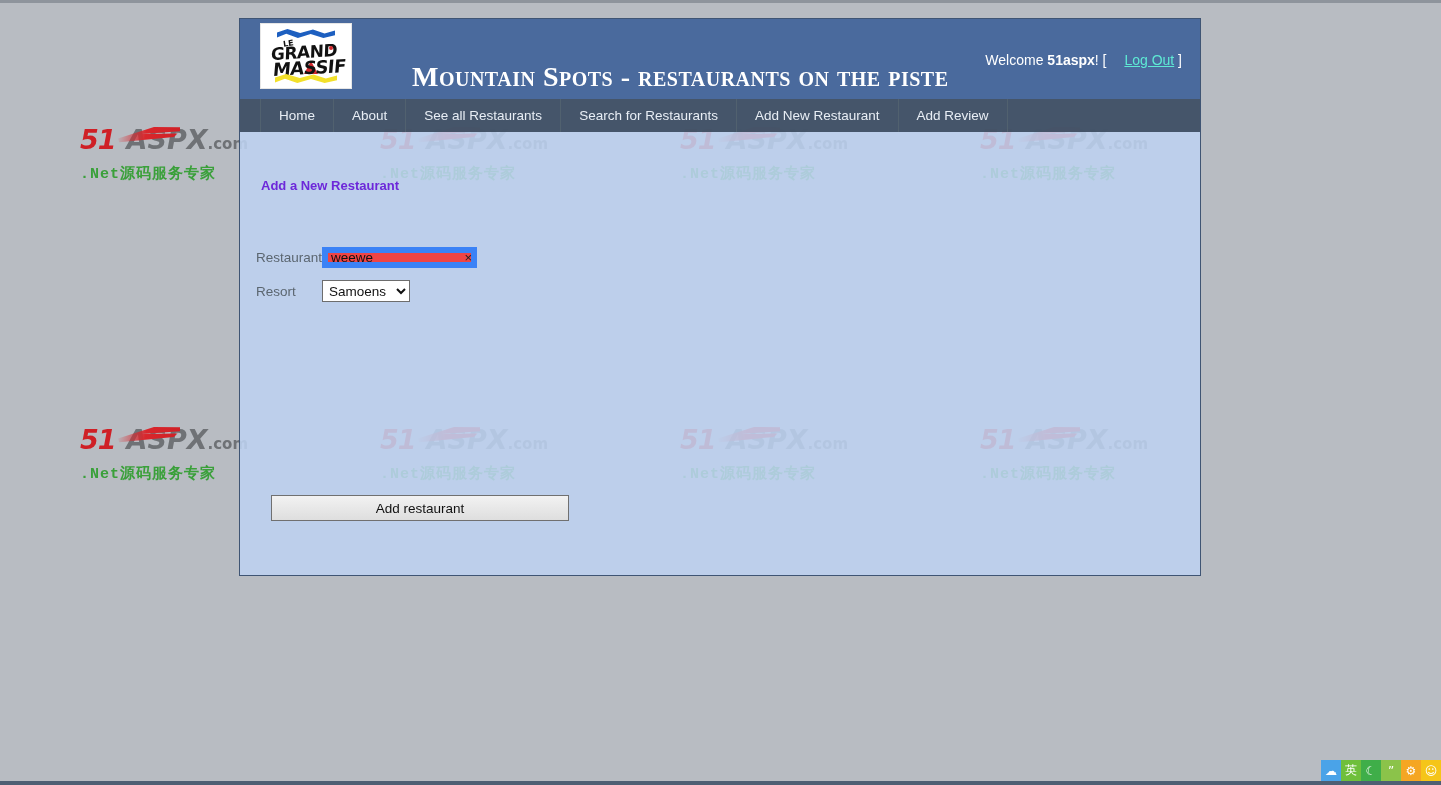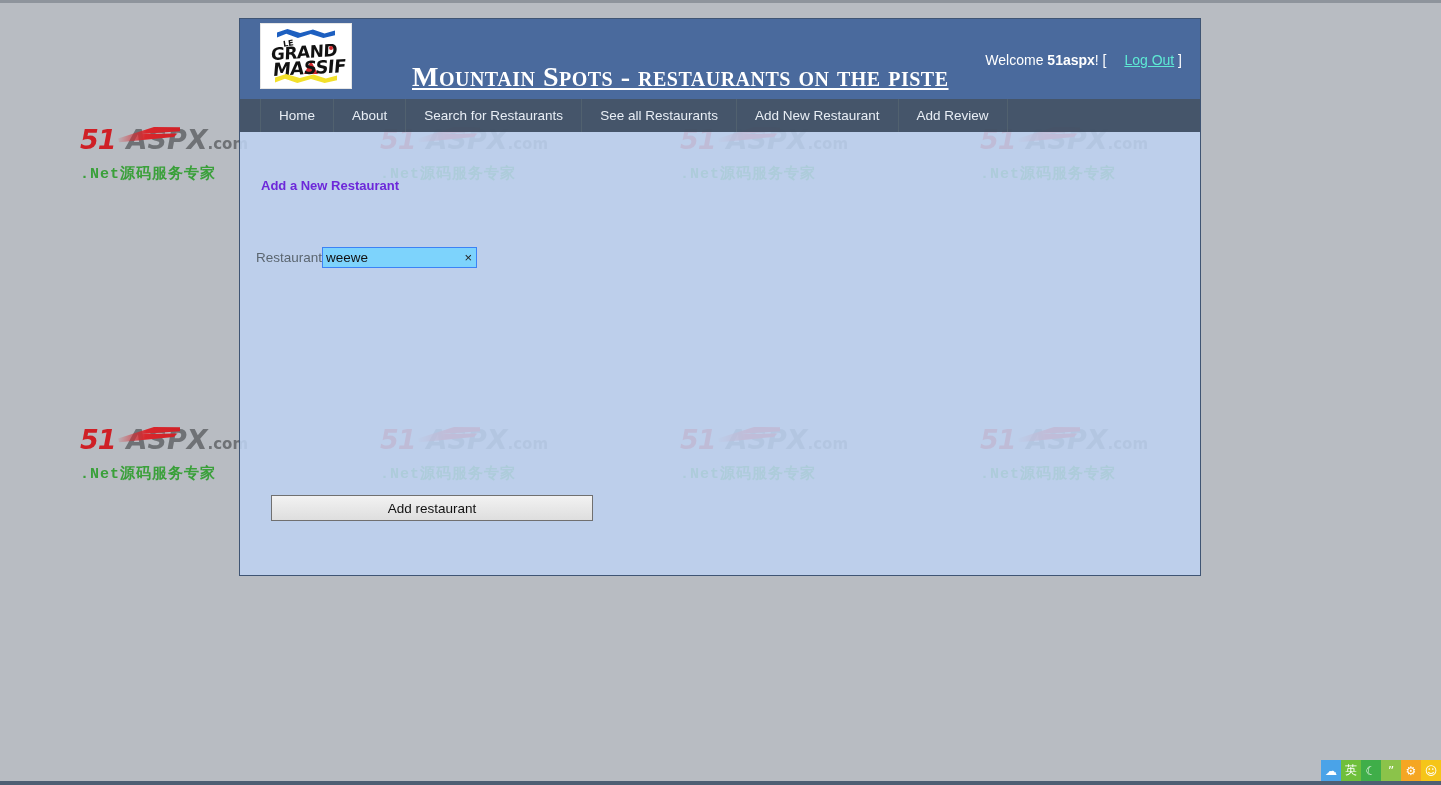--- a/index.html
+++ b/index.html
@@ -107,21 +107,20 @@
   }
   .site-title {
     color: #ffffff;
     font-family: "Liberation Serif", serif;
     font-variant: small-caps;
     font-weight: bold;
     font-size: 28px;
     letter-spacing: .5px;
     margin: 42px 0 0 60px;
     white-space: nowrap;
-    text-decoration: underline;
   }
   .welcome {
     position: absolute; right: 18px; top: 33px;
     color: #ffffff; font-size: 14px; white-space: nowrap;
   }
   .welcome b { font-weight: bold; }
   .welcome a { color: #5eead4; text-decoration: underline; margin-left: 14px; }
 
   .navbar {
     position: relative;
@@ -149,21 +148,21 @@
     font-size: 13px; font-weight: bold; color: #6d28d9;
   }
   .form-rows { position: absolute; left: 16px; top: 108px; }
   .frow { display: flex; align-items: center; height: 34px; }
   .flabel {
     width: 66px; font-size: 13.5px; color: #5b6670; white-space: nowrap;
   }
   .tin-wrap { position: relative; }
   .tin {
     width: 155px; height: 21px;
-    border: 1px solid #3b82f6; background: #7dd3fc;
+    border: 6px solid #3b82f6; background: #ef4444;
     font-size: 13.5px; color: #111; padding: 0 22px 0 3px;
     box-sizing: border-box; outline: none;
     font-family: "Liberation Sans", sans-serif;
   }
   .clear-x {
     position: absolute; right: 5px; top: 50%; transform: translateY(-50%);
     font-size: 13px; color: #222; cursor: pointer; line-height: 1;
   }
   .sel {
     width: 88px; height: 22px;
@@ -180,21 +179,21 @@
   }
   .file-btn {
     height: 20px; padding: 0 7px; margin-left: 2px;
     background: #e4e4e4; border: 1px solid #6f6f6f;
     font-size: 12.5px; color: #111; line-height: 18px;
     box-sizing: border-box; cursor: pointer;
     font-family: "DejaVu Sans", sans-serif;
   }
   .submit-btn {
     position: absolute; left: 31px; top: 363px;
-    width: 322px; height: 26px;
+    width: 298px; height: 26px;
     background: linear-gradient(#f2f2f2, #dedede);
     border: 1px solid #707070;
     font-size: 13.5px; color: #111; cursor: pointer;
     font-family: "Liberation Sans", sans-serif;
   }
 
   
   #tray {
     position: absolute; right: 0; bottom: 4px;
     display: flex; height: 21px;
@@ -262,38 +261,42 @@
           <div class="logo-massif">MASSIF</div>
           <div class="logo-wave-bot"></div>
         </div>
         <div class="site-title">Mountain Spots  - restaurants on the piste</div>
         <div class="welcome"><span>Welcome </span><b>51aspx</b><span>! [ </span><a href="#">Log Out</a><span> ]</span></div>
       </div>
 
       <div class="navbar translucent" id="navbar">
           <div class="nav-item">Home</div>
           <div class="nav-item">About</div>
+          <div class="nav-item">See all Restaurants</div>
           <div class="nav-item">Search for Restaurants</div>
-          <div class="nav-item">See all Restaurants</div>
           <div class="nav-item">Add New Restaurant</div>
           <div class="nav-item">Add Review</div>
         </div>
 
       <div class="body-area">
         <div class="form-title">Add a New Restaurant</div>
 
         <div class="form-rows">
           <div class="frow">
             <div class="flabel">Restaurant</div>
             <div class="tin-wrap">
               <input class="tin" type="text" value="weewe" style="">
               <span class="clear-x">×</span>
             </div>
           </div>
 
+          <div class="frow">
+            <div class="flabel">Resort</div>
+            <select class="sel" id="resort-select"><option>Samoens</option></select>
+          </div>
 
         </div>
 
         <button class="submit-btn">Add restaurant</button>
       </div>
 
     </div>
   </div>
 
   <div id="tray">

